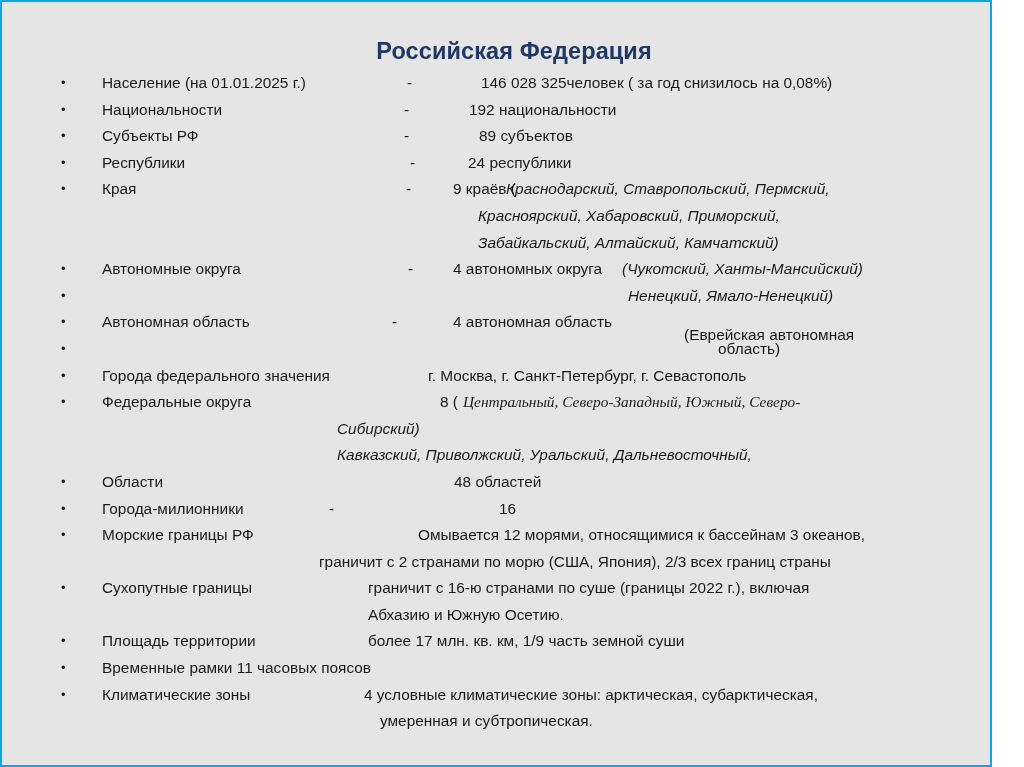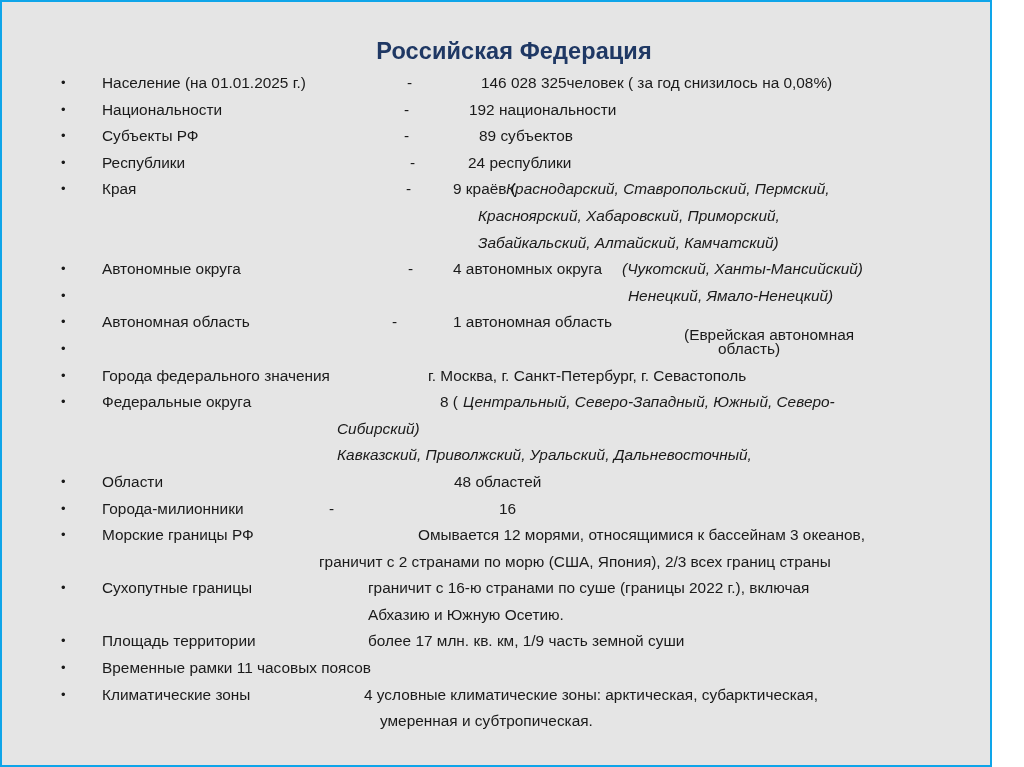--- a/index.html
+++ b/index.html
@@ -141,39 +141,39 @@
     </div>
     <div class="row">
       <span class="bullet">•</span>
       <span class="cont it" style="left:626px;">Ненецкий, Ямало-Ненецкий)</span>
     </div>
 
     <div class="row">
       <span class="bullet">•</span>
       <span class="label">Автономная область</span>
       <span class="dash" style="left:390px;">-</span>
-      <span class="value" style="left:451px;">1 автономная область</span>
+      <span class="value" style="left:451px;">4 автономная область</span>
       <span class="value" style="left:682px;margin-top:13px;">(Еврейская автономная</span>
     </div>
     <div class="row">
       <span class="bullet">•</span>
       <span class="cont" style="left:716px;">область)</span>
     </div>
 
     <div class="row">
       <span class="bullet">•</span>
       <span class="label">Города федерального значения</span>
       <span class="value" style="left:426px;">г. Москва, г. Санкт-Петербург, г. Севастополь</span>
     </div>
 
     <div class="row">
       <span class="bullet">•</span>
       <span class="label">Федеральные округа</span>
       <span class="value" style="left:438px;">8 (</span>
-      <span class="value it" style="left:461px;">Центральный, Северо-Западный, Южный, Северо-</span>
+      <span class="value it" style="left:461px;font-family:Liberation Serif, serif;">Центральный, Северо-Западный, Южный, Северо-</span>
     </div>
     <div class="row">
       <span class="cont it" style="left:335px;">Сибирский)</span>
     </div>
     <div class="row">
       <span class="cont it" style="left:335px;">Кавказский, Приволжский, Уральский, Дальневосточный,</span>
     </div>
 
     <div class="row">
       <span class="bullet">•</span>

